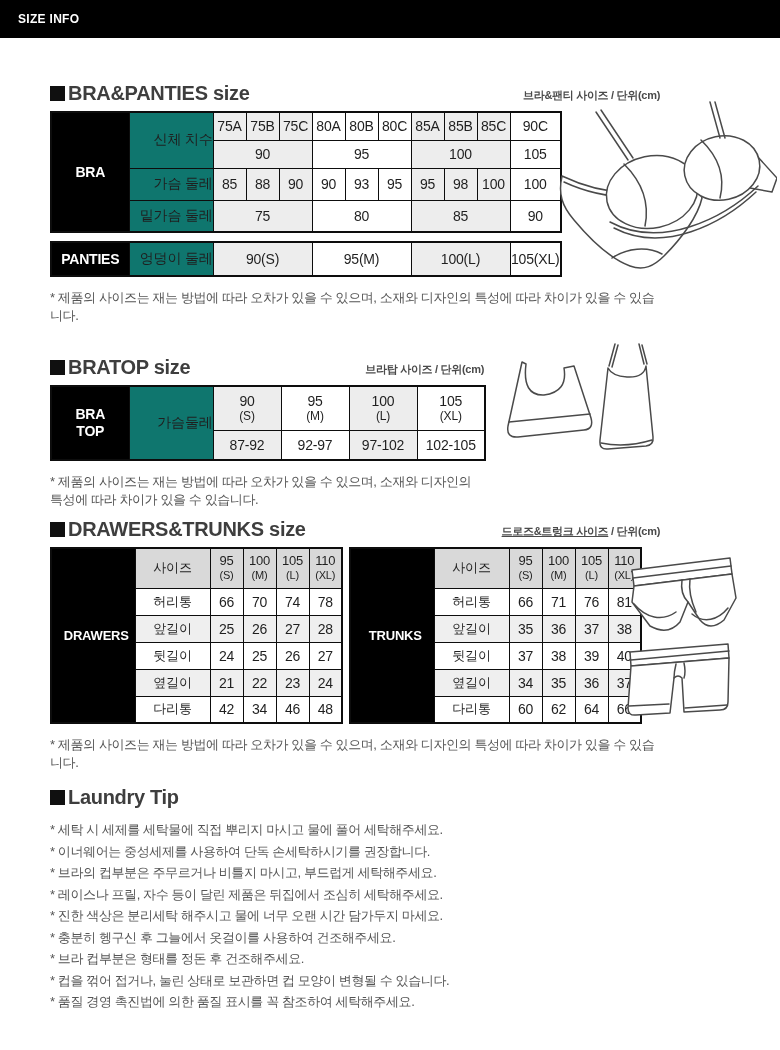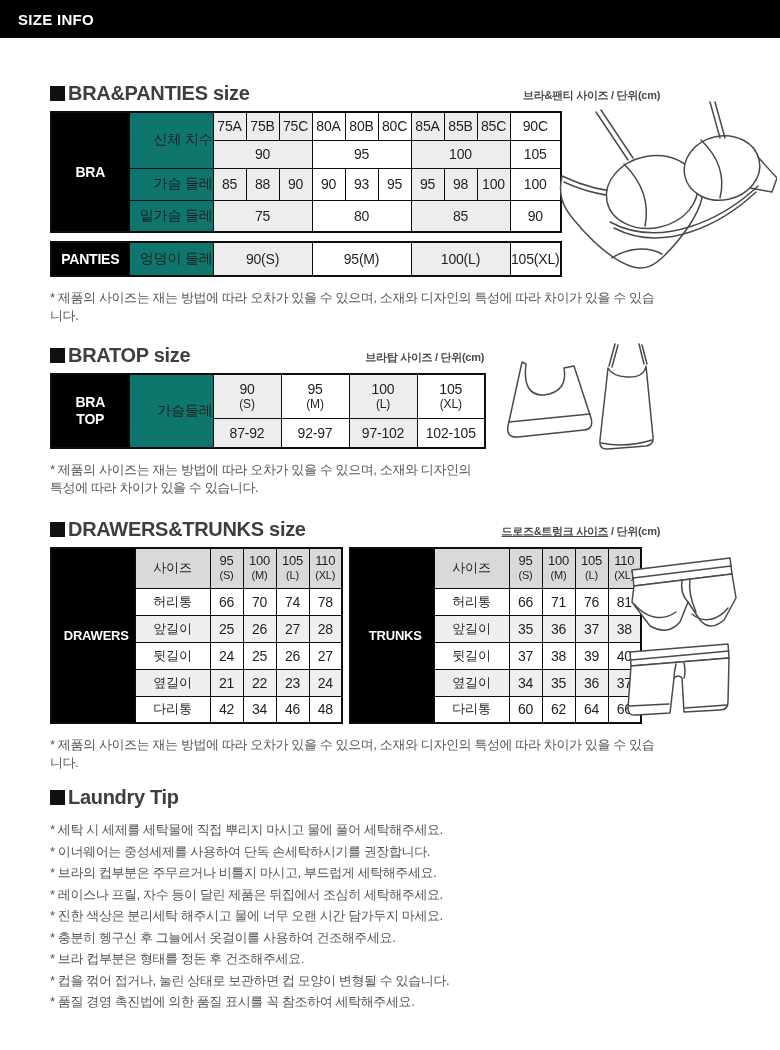--- a/index.html
+++ b/index.html
@@ -1,20 +1,20 @@
 <!DOCTYPE html>
 <html><head>
 <meta charset="utf-8">
 <style>
   * { margin:0; padding:0; box-sizing:border-box; }
   html,body { width:780px; height:1050px; }
   body { background:#fff; font-family:"Liberation Sans", sans-serif; color:#333; position:relative; overflow:hidden; }
 
   .topbar { position:absolute; left:0; top:0; width:780px; height:38px; background:#000; color:#fff;
-            display:flex; align-items:center; padding-left:18px; font-size:15px; font-weight:bold; letter-spacing:.3px; }
+            display:flex; align-items:center; padding-left:18px; font-size:12px; font-weight:bold; letter-spacing:.3px; }
 
   .section { position:absolute; left:50px; }
   .sec-head { display:flex; justify-content:space-between; align-items:flex-end; }
   .sec-title { font-size:20px; font-weight:700; color:#3e3e3e; display:flex; align-items:center; letter-spacing:-.3px; }
   .bullet { width:15px; height:15px; background:#101010; display:inline-block; margin-right:3px; }
   .unit-label { font-size:11px; color:#4a4a4a; padding-bottom:2px; letter-spacing:-.3px;font-weight:bold; }
   .u { text-decoration:underline;text-align:right; }
 
   table { border-collapse:collapse; table-layout:fixed; }
   .sizetable { border:2px solid #0d0d0d; }
@@ -157,21 +157,21 @@
     <ellipse cx="170" cy="70" rx="38" ry="32" transform="rotate(-12 170 70)" fill="#fff"></ellipse>
     <path d="M72 66 Q100 94 93 128"></path>
     <path d="M149 42 Q176 68 168 100"></path>
     <path d="M76 62 L44 14"></path>
     <path d="M81 60 L49 12"></path>
     <path d="M168 40 L158 4"></path>
     <path d="M173 40 L163 4"></path>
   </svg>
 </div>
 
-<div class="section" style="top:344px; width:434px;">
+<div class="section" style="top:356px; width:434px;">
   <div class="sec-head">
     <div class="sec-title">
       <span class="bullet"></span>
       <span>BRATOP size</span>
     </div>
     <div class="unit-label">브라탑 사이즈 / 단위(cm)</div>
   </div>
 
   <table class="sizetable" style="width:434px; margin-top:6px;">
     <colgroup>

